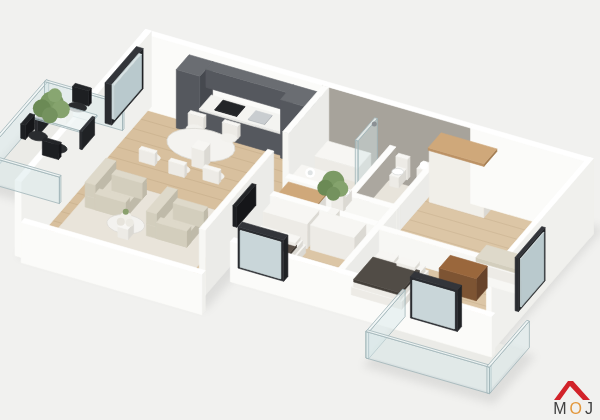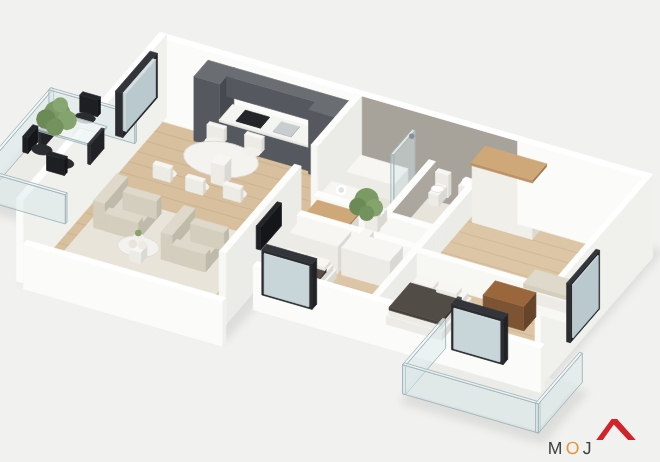--- a/index.html
+++ b/index.html
@@ -1,19 +1,19 @@
 <!DOCTYPE html>
 <html><head>
 <meta charset="utf-8">
 <style>
   html,body{margin:0;padding:0;background:#e8e8e6;}
   .stage{position:relative;width:600px;height:420px;background:#f1f1ef;overflow:hidden;
          font-family:"Liberation Sans",sans-serif;}
   svg.scene{position:absolute;left:0;top:0;}
-  .logo{position:absolute;right:16px;bottom:4px;width:86px;text-align:left;color:#414141;
+  .logo{position:absolute;right:4px;bottom:4px;width:86px;text-align:right;color:#414141;
         user-select:none;}
   .logo .roof{display:block;margin:0 6px 0 auto;}
   .logo .l1{font-size:16px;letter-spacing:3px;line-height:15px;}
   .logo .l1 .o{color:#e2973b;}
   .logo .l2{font-size:17px;letter-spacing:2px;line-height:16px;}
 </style>
 </head>
 <body>
 
 <div class="stage">

